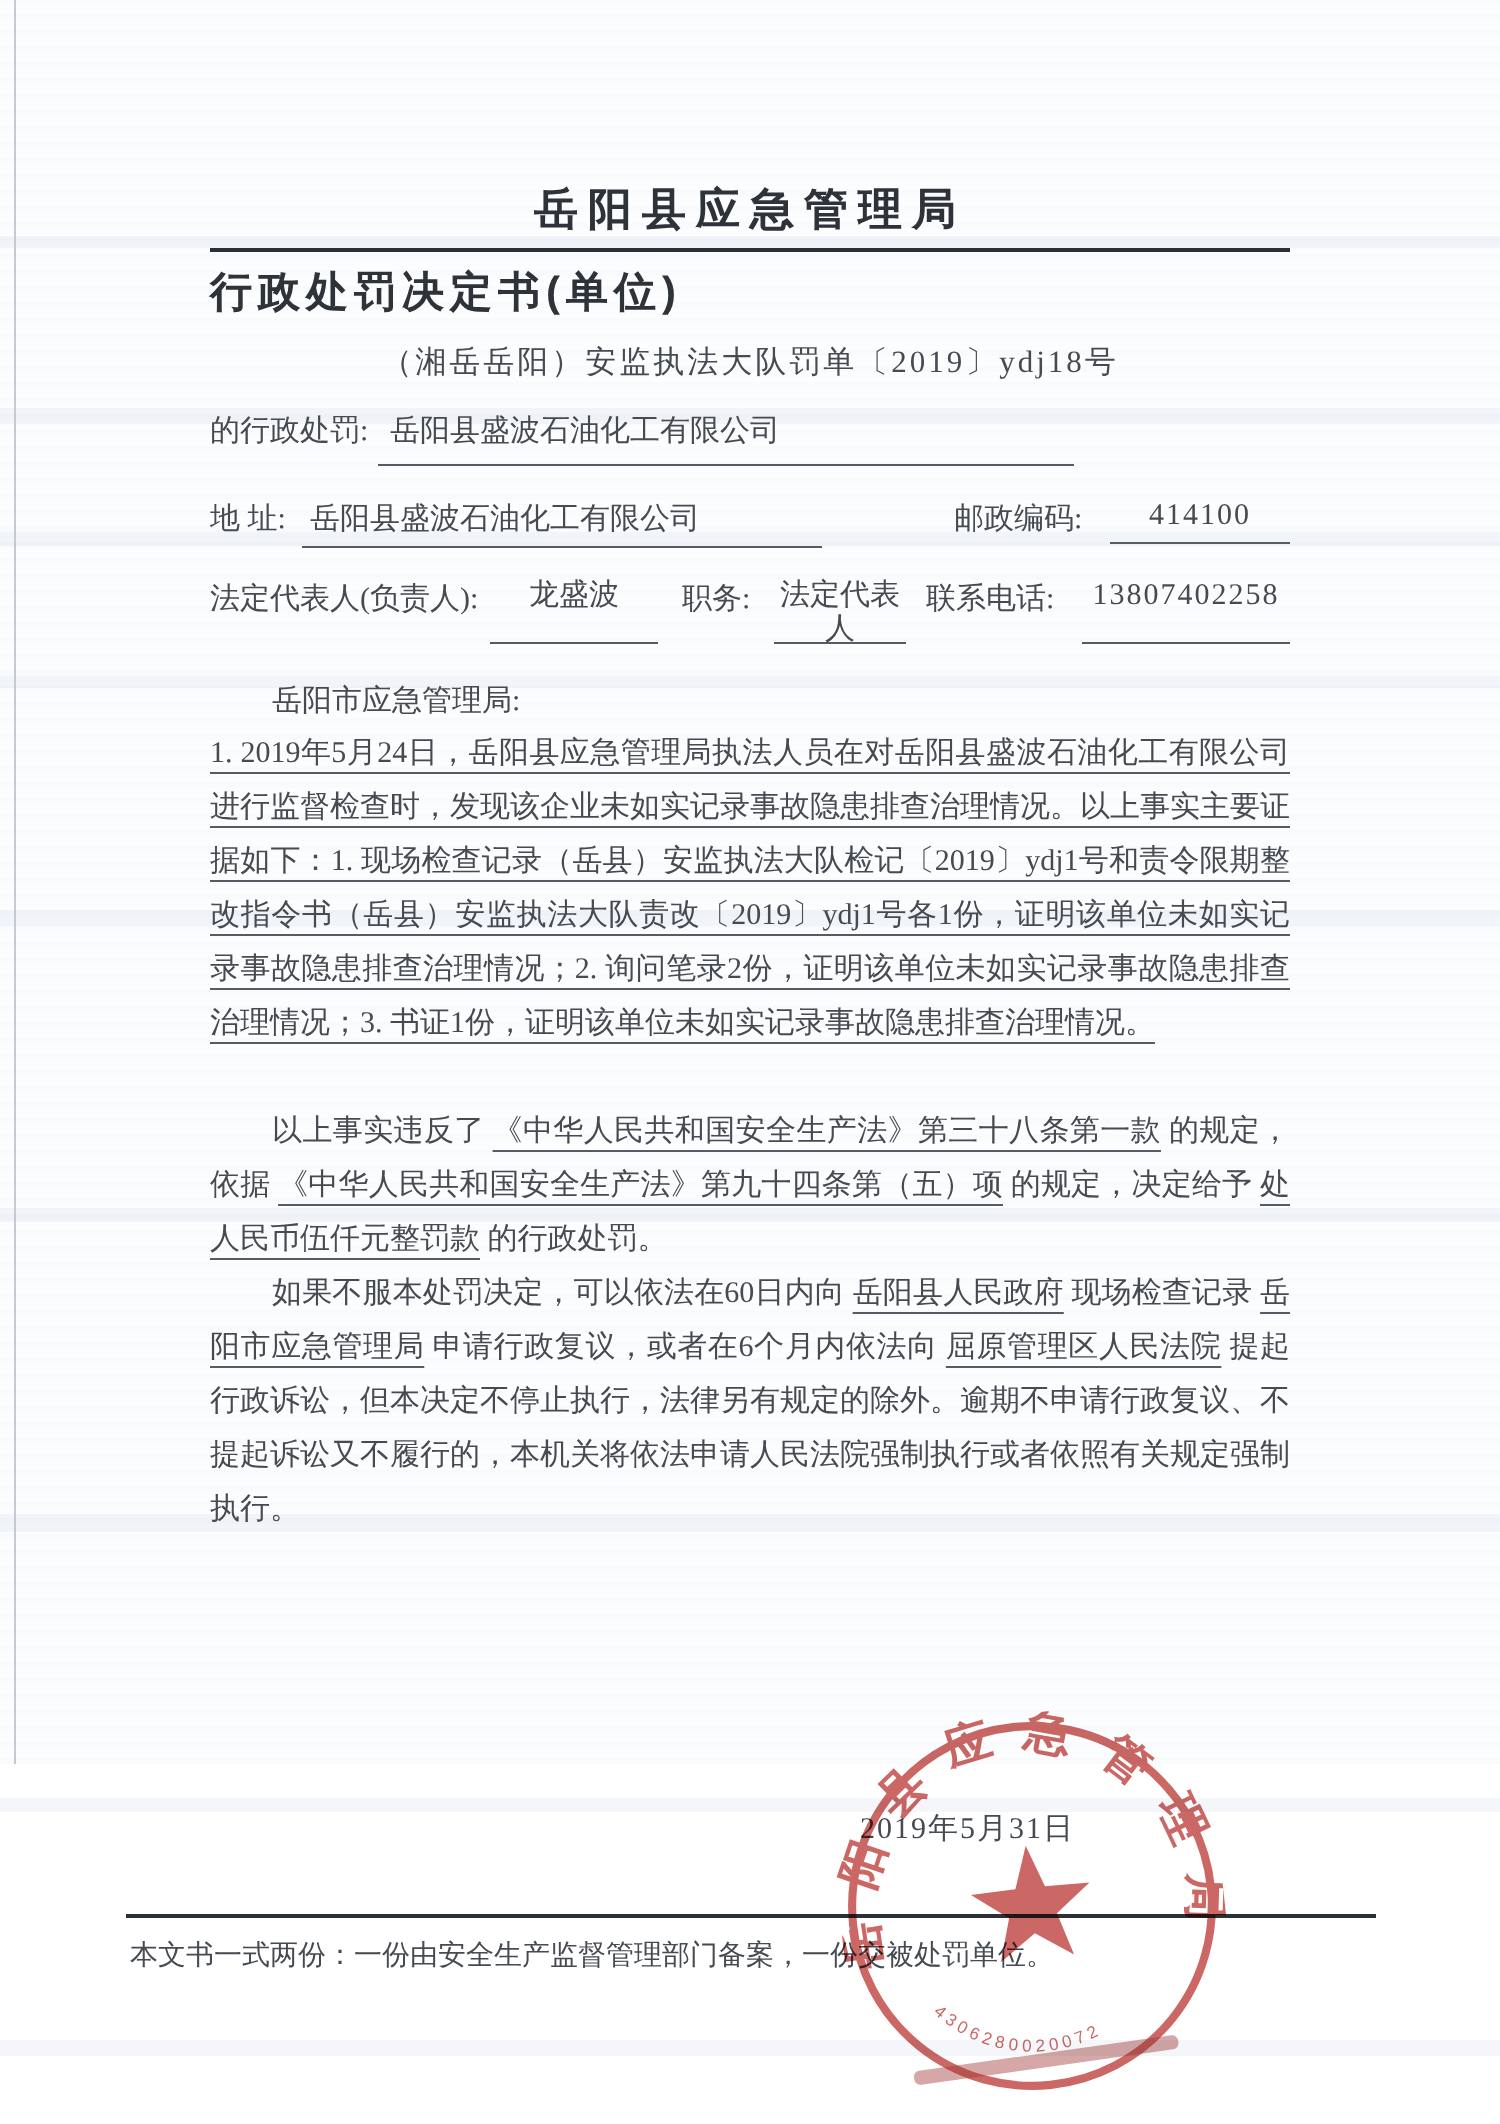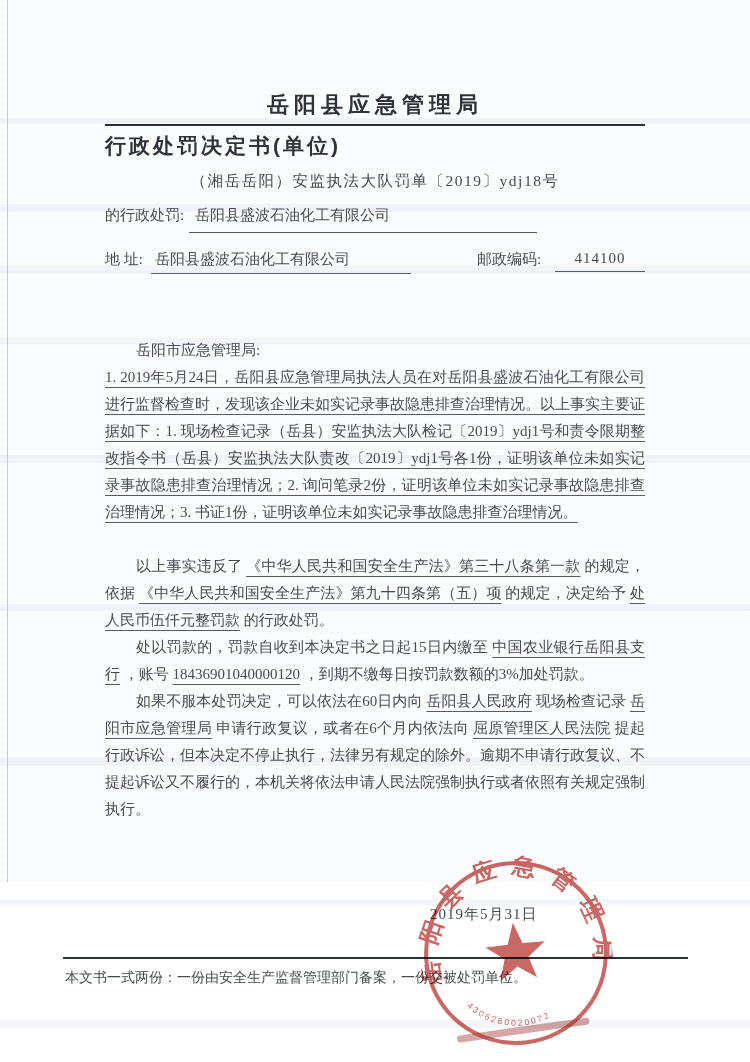--- a/index.html
+++ b/index.html
@@ -100,27 +100,36 @@
     </div>
 
     <div class="row row2">
       <span class="lbl lbl-addr">地 址:</span>
       <span class="val val-addr">岳阳县盛波石油化工有限公司</span>
       <span class="spacer"></span>
       <span class="lbl lbl-post">邮政编码:</span>
       <span class="val val-post">414100</span>
     </div>
 
+    <div class="row row3">
+      <span class="lbl lbl-rep">法定代表人(负责人):</span>
+      <span class="val val-rep">龙盛波</span>
+      <span class="gap1"></span>
+      <span class="lbl lbl-pos">职务:</span>
+      <span class="val val-pos">法定代表人</span>
+      <span class="gap2"></span>
+      <span class="lbl lbl-tel">联系电话:</span>
+      <span class="val val-tel">13807402258</span>
+    </div>
 
     <div class="facts">岳阳市应急管理局:</div>
 
     <div class="paras">
         <p class="para"><span class="u">1. 2019年5月24日，岳阳县应急管理局执法人员在对岳阳县盛波石油化工有限公司进行监督检查时，发现该企业未如实记录事故隐患排查治理情况。以上事实主要证据如下：1. 现场检查记录（岳县）安监执法大队检记〔2019〕ydj1号和责令限期整改指令书（岳县）安监执法大队责改〔2019〕ydj1号各1份，证明该单位未如实记录事故隐患排查治理情况；2. 询问笔录2份，证明该单位未如实记录事故隐患排查治理情况；3. 书证1份，证明该单位未如实记录事故隐患排查治理情况。</span></p>
         <p class="para indent"><span>以上事实违反了 </span><span class="u">《中华人民共和国安全生产法》第三十八条第一款</span><span> 的规定，依据 </span><span class="u">《中华人民共和国安全生产法》第九十四条第（五）项</span><span> 的规定，决定给予 </span><span class="u">处人民币伍仟元整罚款</span><span> 的行政处罚。</span></p>
-        <p class="para indent"><span>处以罚款的，罚款自收到本决定书之日起15日内缴至 </span><span class="u">中国农业银行岳阳县支行</span><span> ，账号 </span><span class="u">18436901040000120</span><span> ，到期不缴每日按罚款数额的3%加处罚款。</span></p>
         <p class="para indent"><span>如果不服本处罚决定，可以依法在60日内向 </span><span class="u">岳阳县人民政府</span><span> 现场检查记录 </span><span class="u">岳阳市应急管理局</span><span> 申请行政复议，或者在6个月内依法向 </span><span class="u">屈原管理区人民法院</span><span> 提起行政诉讼，但本决定不停止执行，法律另有规定的除外。逾期不申请行政复议、不提起诉讼又不履行的，本机关将依法申请人民法院强制执行或者依照有关规定强制执行。</span></p>
       </div>
 
     <div class="date">2019年5月31日</div>
     <div class="footer-line"></div>
     <div class="footer-note">本文书一式两份：一份由安全生产监督管理部门备案，一份交被处罚单位。</div>
   </div>
 
   <div class="seal">
     <svg viewBox="0 0 190 190">

